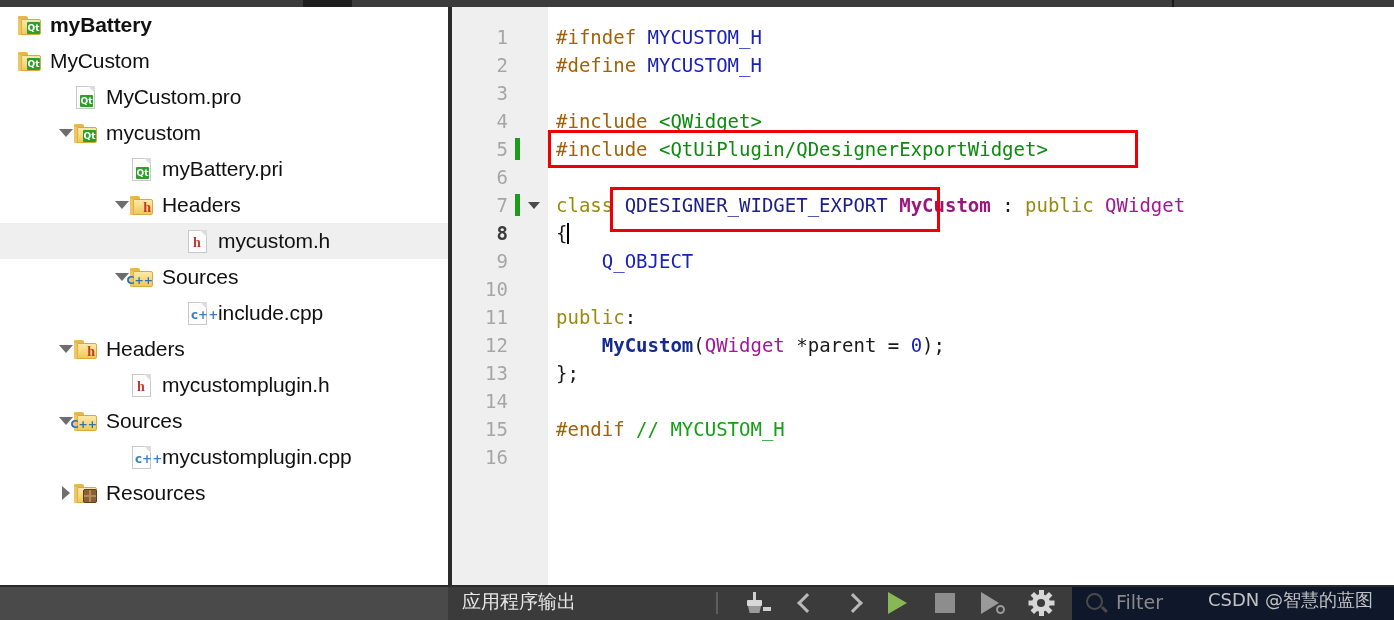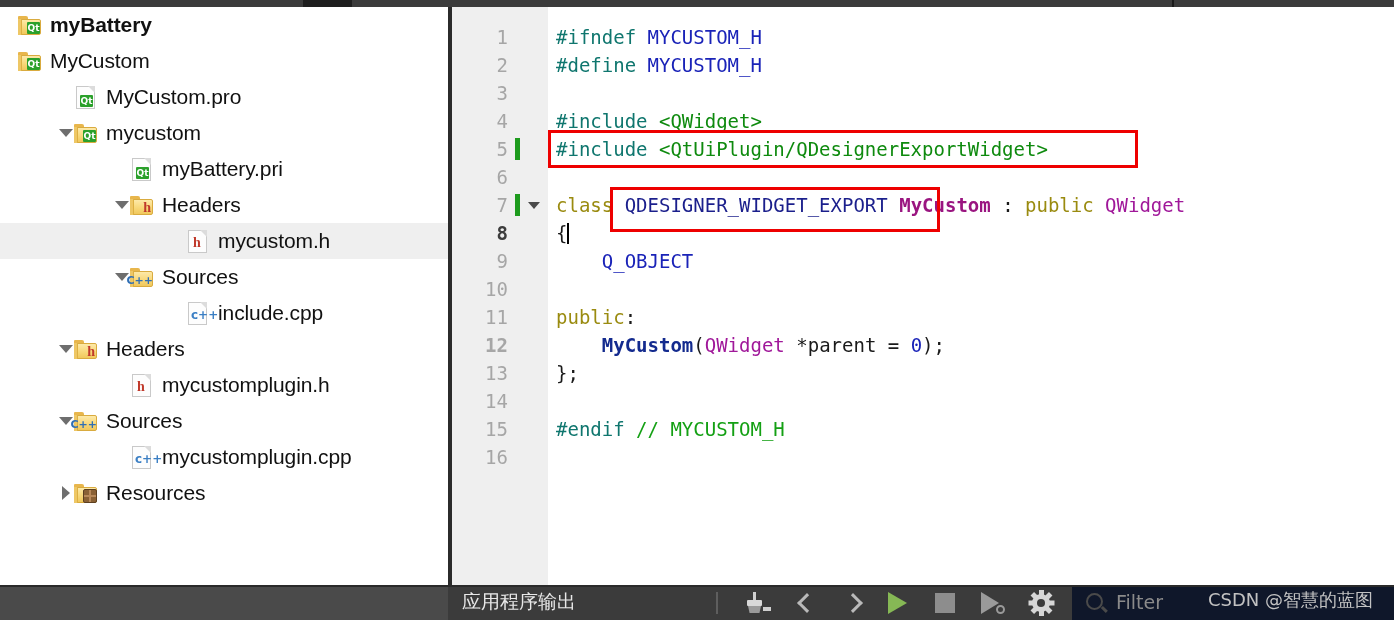--- a/index.html
+++ b/index.html
@@ -229,21 +229,21 @@
     border-top: 7px solid #4a4a4a;
   }
 
   .code-text {
     position: absolute; left: 8px; top: 0;
     white-space: pre;
     line-height: 28px;
   }
 
   
-  .t-pre      { color: #0f766e; }
+  .t-pre      { color: #a16207; }
   .t-macro    { color: #1a23b8; }
   .t-string   { color: #0e8a0e; }
   .t-comment  { color: #14a014; }
   .t-keyword  { color: #9a8b10; font-weight: normal; }
   .t-type     { color: #a0189a; }
   .t-classname{ color: #9a1580; font-weight: bold; }
   .t-funcname { color: #132a8e; font-weight: bold; }
   .t-plain    { color: #1a1a1a; }
   .t-num      { color: #1a23b8; }
   .t-navy     { color: #1b1f8c; }
@@ -590,21 +590,21 @@
         <div class="line" style="position: absolute; left: 0px; top: 44px; width: 96px;"><span class="lineno">2</span></div>
         <div class="line" style="position: absolute; left: 0px; top: 72px; width: 96px;"><span class="lineno">3</span></div>
         <div class="line" style="position: absolute; left: 0px; top: 100px; width: 96px;"><span class="lineno">4</span></div>
         <div class="line" style="position: absolute; left: 0px; top: 128px; width: 96px;"><span class="lineno">5</span><span class="change-bar"></span></div>
         <div class="line" style="position: absolute; left: 0px; top: 156px; width: 96px;"><span class="lineno">6</span></div>
         <div class="line" style="position: absolute; left: 0px; top: 184px; width: 96px;"><span class="lineno">7</span><span class="change-bar"></span><span class="fold-marker"><span class="tri"></span></span></div>
         <div class="line" style="position: absolute; left: 0px; top: 212px; width: 96px;"><span class="lineno current">8</span></div>
         <div class="line" style="position: absolute; left: 0px; top: 240px; width: 96px;"><span class="lineno">9</span></div>
         <div class="line" style="position: absolute; left: 0px; top: 268px; width: 96px;"><span class="lineno">10</span></div>
         <div class="line" style="position: absolute; left: 0px; top: 296px; width: 96px;"><span class="lineno">11</span></div>
-        <div class="line" style="position: absolute; left: 0px; top: 324px; width: 96px; font-weight: bold;"><span class="lineno">12</span></div>
+        <div class="line" style="position: absolute; left: 0px; top: 324px; width: 96px;"><span class="lineno">12</span></div>
         <div class="line" style="position: absolute; left: 0px; top: 352px; width: 96px;"><span class="lineno">13</span></div>
         <div class="line" style="position: absolute; left: 0px; top: 380px; width: 101px;"><span class="lineno">14</span></div>
         <div class="line" style="position: absolute; left: 0px; top: 408px; width: 96px;"><span class="lineno">15</span></div>
         <div class="line" style="position: absolute; left: 0px; top: 436px; width: 96px;"><span class="lineno">16</span></div>
       </div>
     <div class="code-area" id="code-area">
         <div class="line" style="position: absolute; left: 0px; top: 16px;"><span class="code-text"><span class="t-pre">#ifndef </span><span class="t-macro">MYCUSTOM_H</span></span></div>
         <div class="line" style="position: absolute; left: 0px; top: 44px;"><span class="code-text"><span class="t-pre">#define </span><span class="t-macro">MYCUSTOM_H</span></span></div>
         <div class="line" style="position: absolute; left: 0px; top: 72px;"><span class="code-text"></span></div>
         <div class="line" style="position: absolute; left: 0px; top: 100px;"><span class="code-text"><span class="t-pre">#include </span><span class="t-string">&lt;QWidget&gt;</span></span></div>

